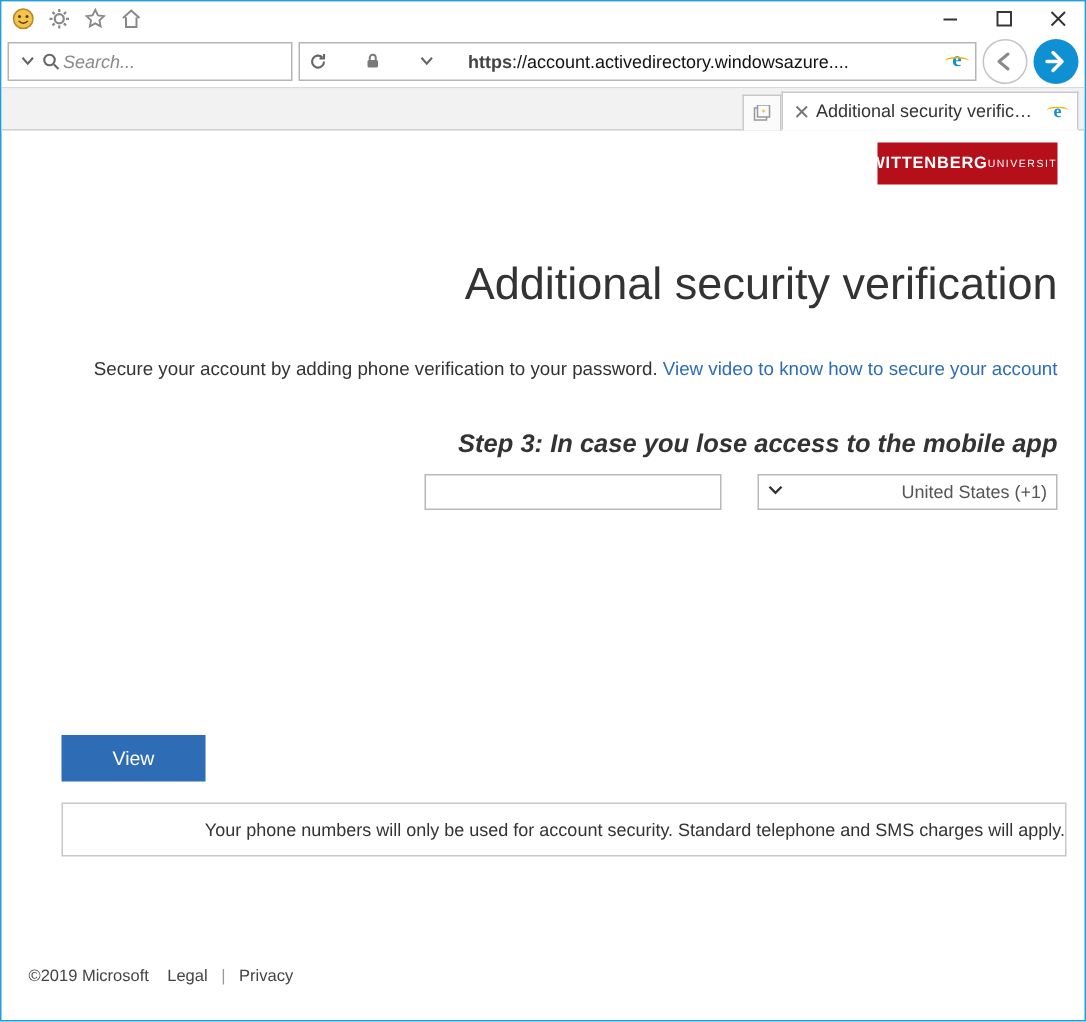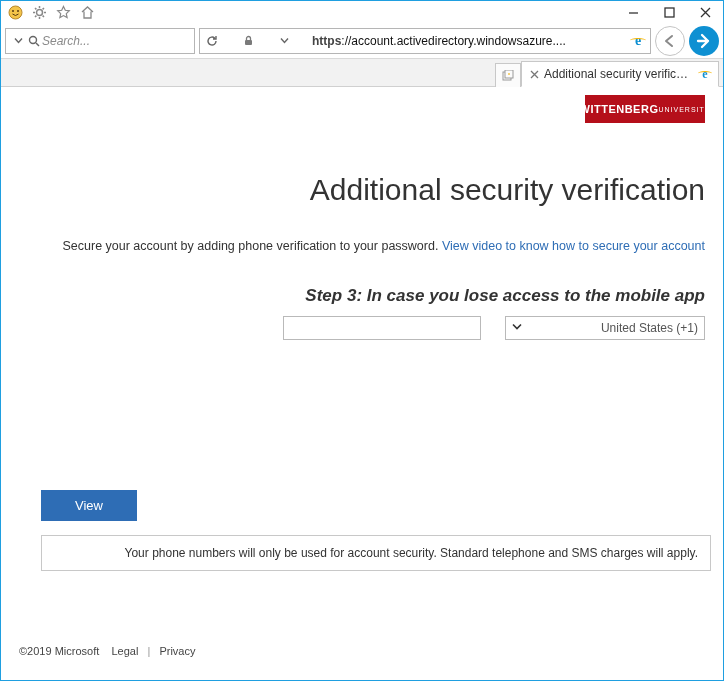--- a/index.html
+++ b/index.html
@@ -193,21 +193,21 @@
   .done-btn {
     display:inline-block;
     background: #2e6db5;
     color:#fff;
     padding: 8px 34px;
     font-size: 13px;
     border:none;
   }
   .notice {
     border: 1px solid #c8c8c8;
-    padding: 10px 12px;
+    padding: 10px 0;
     font-size: 12px;
     color: #333;
     text-align: right;
     margin-right: -0px;
     margin-left: 0;
     width: calc(100% - -6px);
   }
   .footer {
     position: absolute;
     bottom: 24px;

